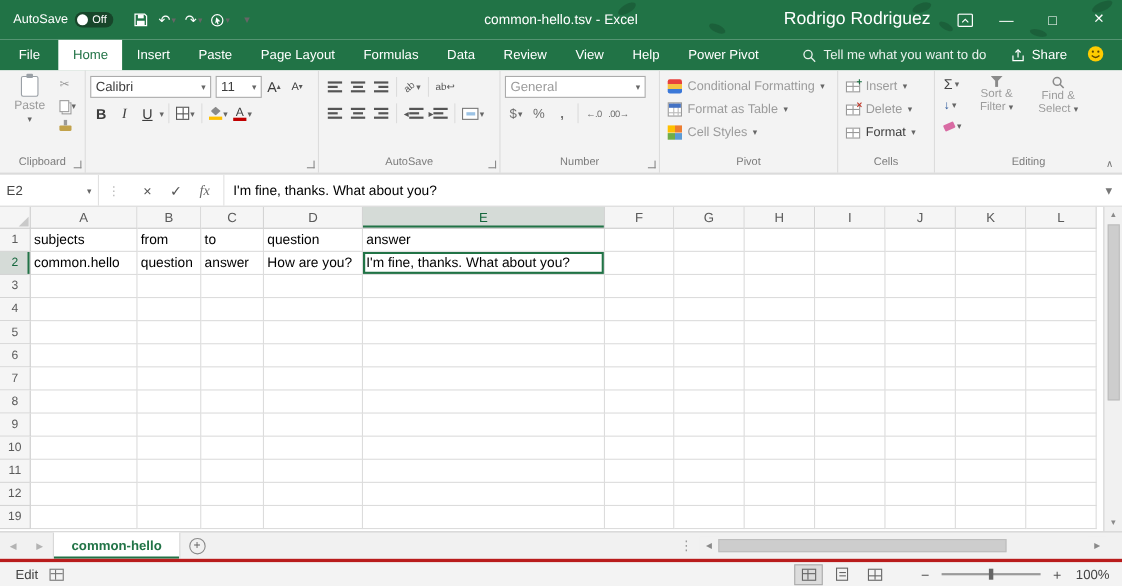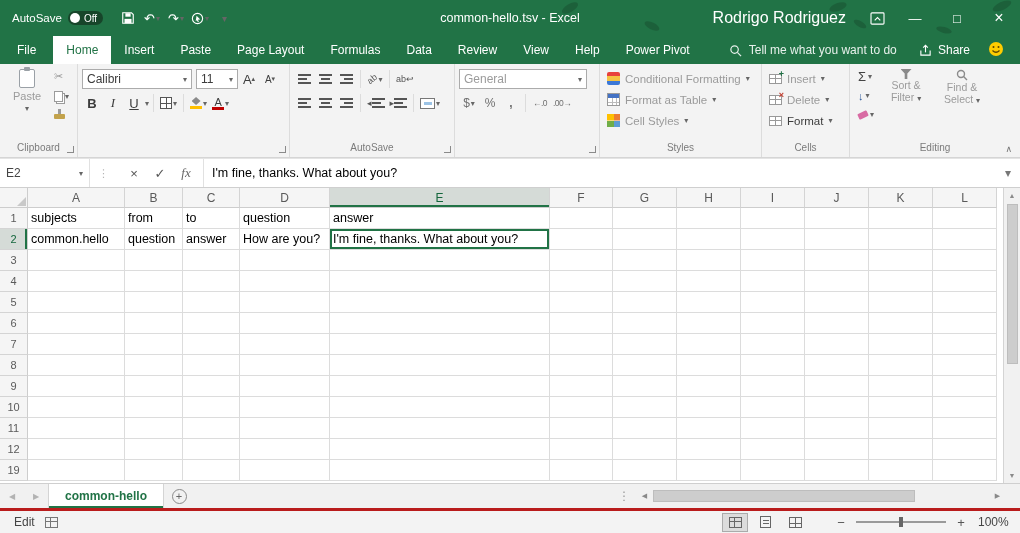--- a/index.html
+++ b/index.html
@@ -426,20 +426,21 @@
             </span>
           <span class="vsep"></span>
           <span class="sbtn">
               <span class="decico">←.0</span>
             </span>
           <span class="sbtn">
               <span class="decico">.00→</span>
             </span>
         </div>
       </div>
+      <div class="glabel">Number</div>
       <span class="dlaunch"></span>
     </div>
 
     <div class="rgroup" style="width:162px">
       <div class="gbody col" style="display:flex; padding-top:4px">
         <span class="stylebtn">
             <span class="ic-cf"></span>
             <span>Conditional Formatting</span>
             <span class="dd">▾</span>
           </span>
@@ -447,21 +448,21 @@
             <span class="ic-fat"></span>
             <span>Format as Table</span>
             <span class="dd">▾</span>
           </span>
         <span class="stylebtn">
             <span class="ic-cs"></span>
             <span>Cell Styles</span>
             <span class="dd">▾</span>
           </span>
       </div>
-      <div class="glabel">Styles</div>
+      <div class="glabel">Pivot</div>
     </div>
 
     <div class="rgroup" style="width:88px">
       <div class="gbody col" style="display:flex; padding-top:4px">
         <span class="cellbtn">
             <span class="ic-cells ins"></span>
             <span>Insert</span>
             <span class="dd">▾</span>
           </span>
         <span class="cellbtn">

